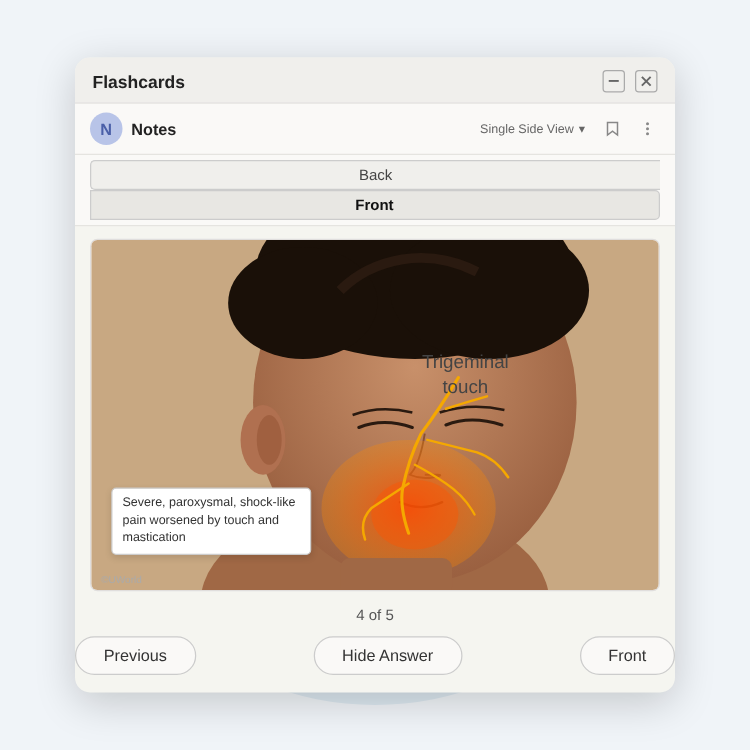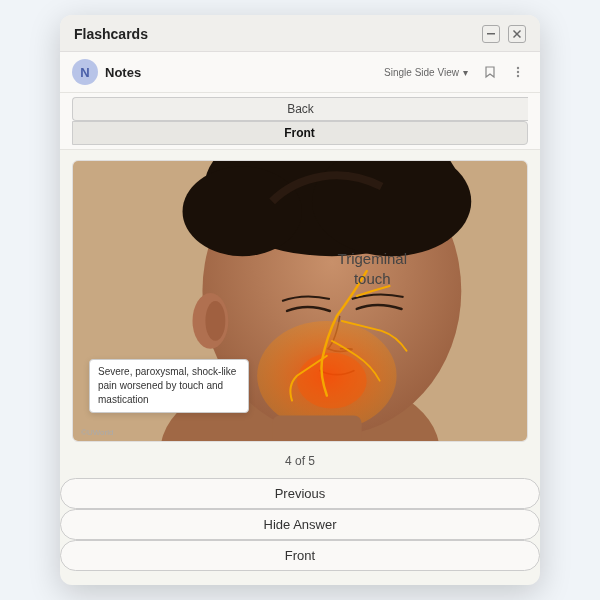--- a/index.html
+++ b/index.html
@@ -257,22 +257,22 @@
     .pagination {
       text-align: center;
       font-size: 12px;
       color: #555;
       padding: 6px 0 2px 0;
     }
 
     .nav-bar {
       display: flex;
       justify-content: space-between;
+      gap: 10px;
       padding: 8px 0 14px 0;
-      flex-direction: column;
     }
 
     .nav-btn {
       padding: 7px 22px;
       font-size: 13px;
       border: 1.5px solid #ccc;
       border-radius: 20px;
       background: #faf9f7;
       color: #333;
       cursor: pointer;

